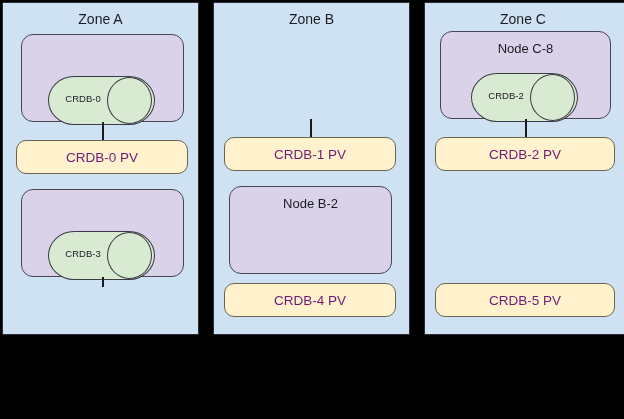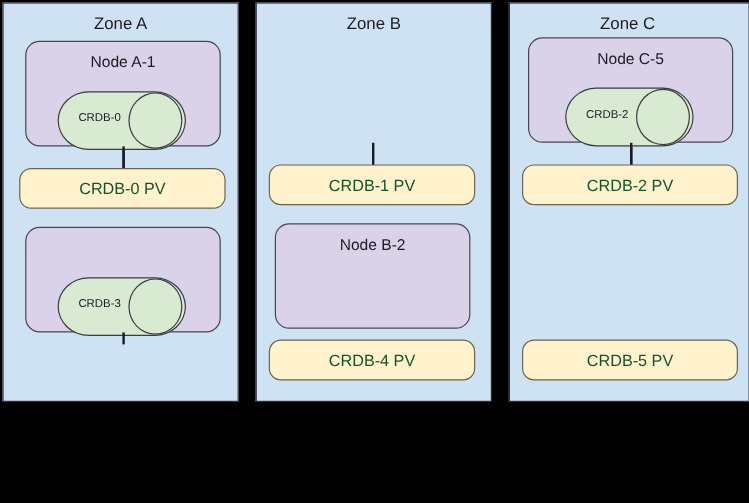--- a/index.html
+++ b/index.html
@@ -114,21 +114,21 @@
   .pv {
     position: absolute;
     background: #fff2cc;
     border: 1px solid #6b6450;
     border-radius: 10px;
     box-sizing: border-box;
     display: flex;
     align-items: center;
     justify-content: center;
     font-size: 13.5px;
-    color: #14532d;
+    color: #701a75;
     white-space: nowrap;
   }
   .pv-a0 { left: 13px;  top: 137px; width: 172px; height: 34px; }
   .pv-a3 { left: 13px;  top: 283px; width: 172px; height: 34px; }
   .pv-b1 { left: 224px; top: 137px; width: 172px; height: 34px; }
   .pv-b4 { left: 224px; top: 283px; width: 172px; height: 34px; }
   .pv-c2 { left: 435px; top: 137px; width: 180px; height: 34px; }
   .pv-c5 { left: 435px; top: 283px; width: 180px; height: 34px; }
 
   
@@ -150,21 +150,20 @@
 </style>
 </head>
 <body>
 
 <div id="canvas">
 
   <div class="zone zone-a">
     <div class="zone-title">Zone A</div>
 
     <div class="node node-a1">
-      <div class="node-title">Node A-1</div>
       <div class="cyl">
         <div class="cyl-body"></div>
         <div class="cyl-cap"></div>
         <div class="cyl-label">CRDB-0</div>
       </div>
       <div class="conn-inner conn-inner-a0"></div>
     </div>
 
     <div class="connector conn-a0"></div>
 
@@ -196,21 +195,21 @@
     <div class="node-title">Node B-2</div>
   </div>
 
   <div class="pv pv-b4">CRDB-4 PV</div>
 
   <div class="zone zone-c">
     <div class="zone-title">Zone C</div>
   </div>
 
   <div class="node node-c1">
-    <div class="node-title">Node C-5</div>
+    <div class="node-title">Node C-8</div>
     <div class="cyl" style="left:30px;">
       <div class="cyl-body"></div>
       <div class="cyl-cap"></div>
       <div class="cyl-label">CRDB-2</div>
     </div>
     <div class="conn-inner conn-inner-c1"></div>
   </div>
 
   <div class="connector conn-c2"></div>
 

